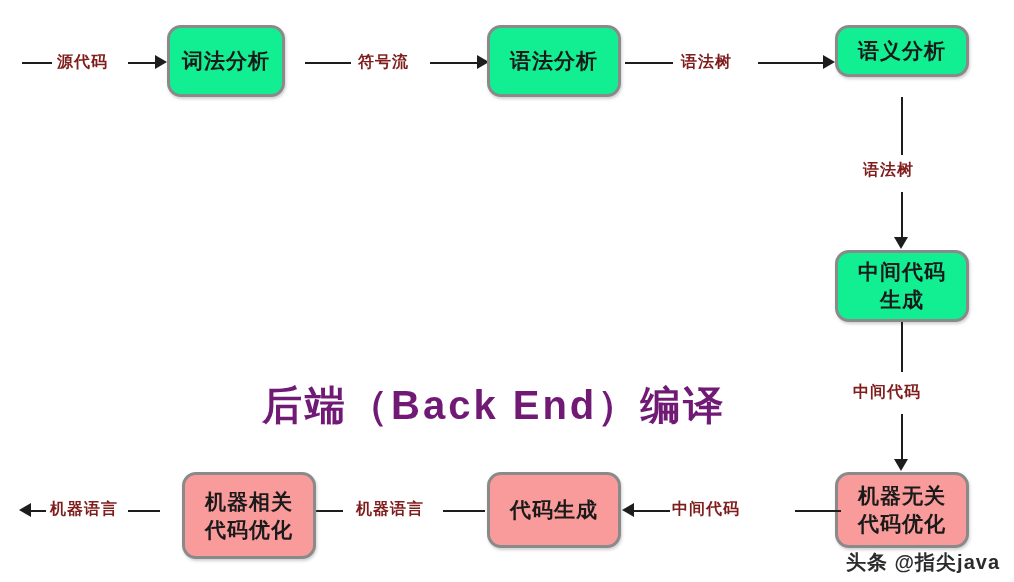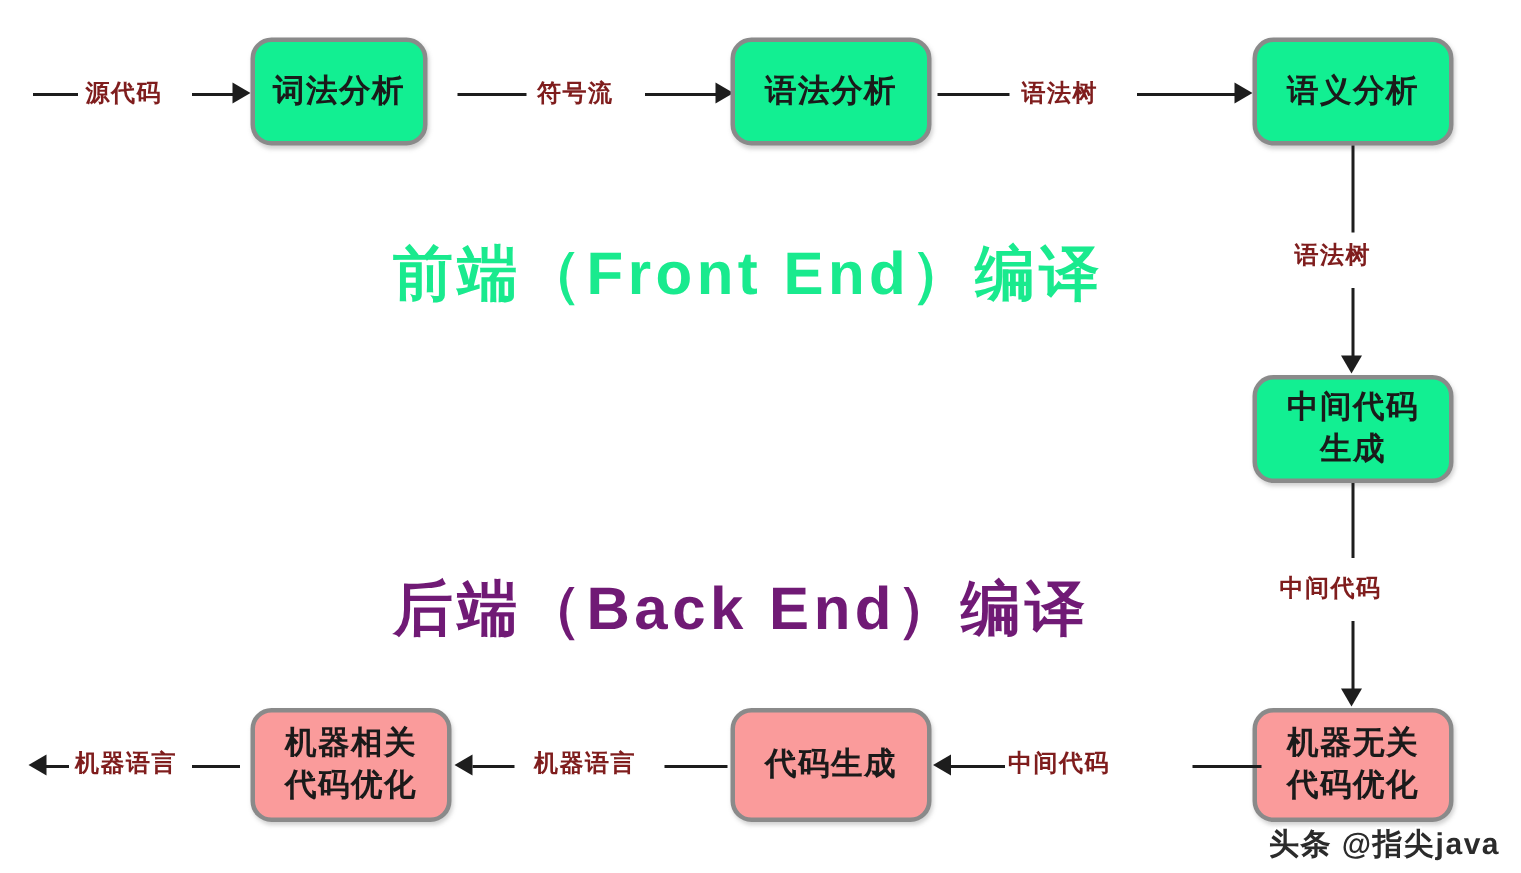--- a/index.html
+++ b/index.html
@@ -137,25 +137,24 @@
 
   <div class="node green" style="left:487px; top:25px; width:134px; height:72px;">
     <span class="node-label">语法分析</span>
   </div>
 
   <div class="line-h" style="left:625px; top:62px; width:48px;"></div>
   <div class="edge-label" style="left:681px; top:52px;">语法树</div>
   <div class="line-h" style="left:758px; top:62px; width:68px;"></div>
   <div class="arrow right" style="left:823px; top:55px;"></div>
 
-  <div class="node green" style="left:835px; top:25px; width:134px; height:72px;">
+  <div class="node green" style="left:835px; top:25px; width:134px; height:52px;">
     <span class="node-label">语义分析</span>
   </div>
 
-  <div class="phase-caption front" style="left:262px; top:155px;">前端（Front End）编译</div>
 
   <div class="line-v" style="left:901px; top:97px; height:58px;"></div>
   <div class="edge-label" style="left:863px; top:160px;">语法树</div>
   <div class="line-v" style="left:901px; top:192px; height:46px;"></div>
   <div class="arrow down" style="left:894px; top:237px;"></div>
 
   <div class="node green" style="left:835px; top:250px; width:134px; height:72px;">
     <span class="node-label">中间代码
 生成</span>
   </div>
@@ -179,21 +178,21 @@
 
   <div class="node pink" style="left:487px; top:472px; width:134px; height:76px;">
     <span class="node-label">代码生成</span>
   </div>
 
   <div class="line-h" style="left:443px; top:510px; width:42px;"></div>
   <div class="edge-label" style="left:356px; top:499px;">机器语言</div>
   <div class="line-h" style="left:315px; top:510px; width:28px;"></div>
   <div class="arrow left" style="left:303px; top:503px;"></div>
 
-  <div class="node pink" style="left:167px; top:472px; width:134px; height:76px;align-items:center;">
+  <div class="node pink" style="left:182px; top:472px; width:134px; height:87px;align-items:center;">
     <span class="node-label">机器相关
 代码优化</span>
   </div>
 
   <div class="line-h" style="left:128px; top:510px; width:32px;"></div>
   <div class="edge-label" style="left:50px; top:499px;">机器语言</div>
   <div class="line-h" style="left:30px; top:510px; width:16px;"></div>
   <div class="arrow left" style="left:19px; top:503px;"></div>
 
   <div id="watermark">头条 @指尖java</div>

